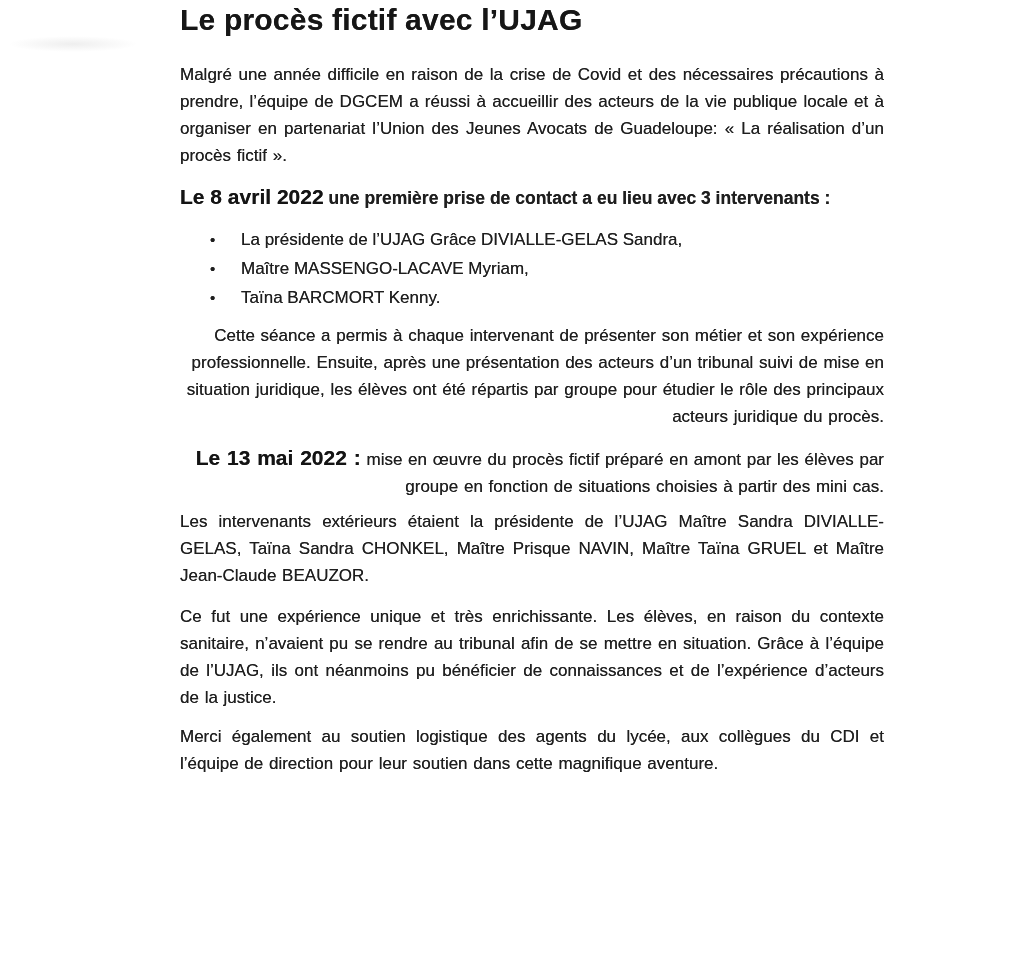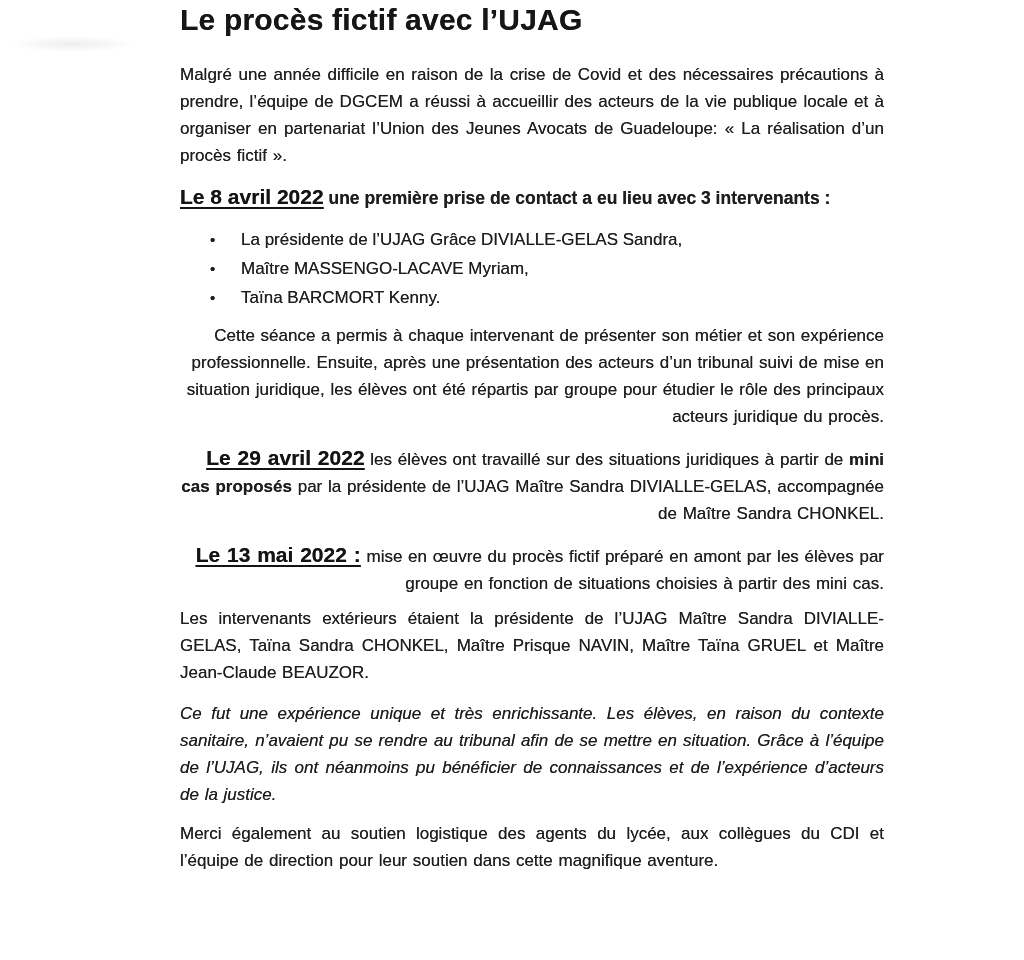--- a/index.html
+++ b/index.html
@@ -51,21 +51,20 @@
     line-height: 27px;
     margin: 8px 0 14px 0;
     word-spacing: 1px;
   }
   p.justify { text-align: justify; }
   p.align-left { text-align: right; }
   .date-heading {
     font-size: 21px;
     font-weight: bold;
     color: #141414;
-    text-decoration: underline;
     text-decoration-thickness: 2px;
     text-underline-offset: 3px;
   }
   .bold-run {
     font-weight: bold;
   }
   p.section-heading {
     font-size: 17.5px;
     line-height: 28px;
     font-weight: bold;
@@ -82,21 +81,21 @@
     position: relative;
     padding-left: 31px;
   }
   ul.bullet-list .bullet {
     position: absolute;
     left: 0;
     top: 0;
     font-size: 15px;
   }
   .mb8  { margin-bottom: 8px  !important; }
-  .mb12 { margin-bottom: 12px !important; font-style: italic; }
+  .mb12 { margin-bottom: 12px !important; }
   .mb10 { margin-bottom: 10px !important; }
 </style>
 </head>
 <body>
 
 <div class="page">
 
   <div class="scan-artifact"></div>
 
   <h1 class="doc-title fuzz">Le procès fictif avec l’UJAG</h1>
@@ -106,21 +105,20 @@
   <p class="section-heading fuzz"><span class="date-heading">Le 8 avril 2022</span><span> une première prise de contact a eu lieu avec 3 intervenants :</span></p>
 
   <ul class="bullet-list fuzz">
     <li><span class="bullet">•</span><span>La présidente de l’UJAG Grâce DIVIALLE-GELAS Sandra,</span></li>
     <li><span class="bullet">•</span><span>Maître MASSENGO-LACAVE Myriam,</span></li>
     <li><span class="bullet">•</span><span>Taïna BARCMORT Kenny.</span></li>
   </ul>
 
   <p class="para align-left fuzz">Cette séance a permis à chaque intervenant de présenter son métier et son expérience professionnelle. Ensuite, après une présentation des acteurs d’un tribunal suivi de mise en situation juridique, les élèves ont été répartis par groupe pour étudier le rôle des principaux acteurs juridique du procès.</p>
 
-  <p class="para align-left fuzz"><span class="date-heading">Le 29 avril 2022</span><span> les élèves ont travaillé sur des situations juridiques à partir de </span><span class="bold-run">mini cas proposés</span><span> par la présidente de l’UJAG Maître Sandra DIVIALLE-GELAS, accompagnée de Maître Sandra CHONKEL.</span></p>
 
   <p class="para align-left mb8 fuzz"><span class="date-heading">Le 13 mai 2022 :</span><span> mise en œuvre du procès fictif préparé en amont par les élèves par groupe en fonction de situations choisies à partir des mini cas.</span></p>
 
   <p class="para justify fuzz">Les intervenants extérieurs étaient la présidente de l’UJAG Maître Sandra DIVIALLE-GELAS, Taïna Sandra CHONKEL, Maître Prisque NAVIN, Maître Taïna GRUEL et Maître Jean-Claude BEAUZOR.</p>
 
   <p class="para justify mb12 fuzz">Ce fut une expérience unique et très enrichissante. Les élèves, en raison du contexte sanitaire, n’avaient pu se rendre au tribunal afin de se mettre en situation. Grâce à l’équipe de l’UJAG, ils ont néanmoins pu bénéficier de connaissances et de l’expérience d’acteurs de la justice.</p>
 
 
   <p class="para justify fuzz">Merci également au soutien logistique des agents du lycée, aux collègues du CDI et l’équipe de direction pour leur soutien dans cette magnifique aventure.</p>
 

